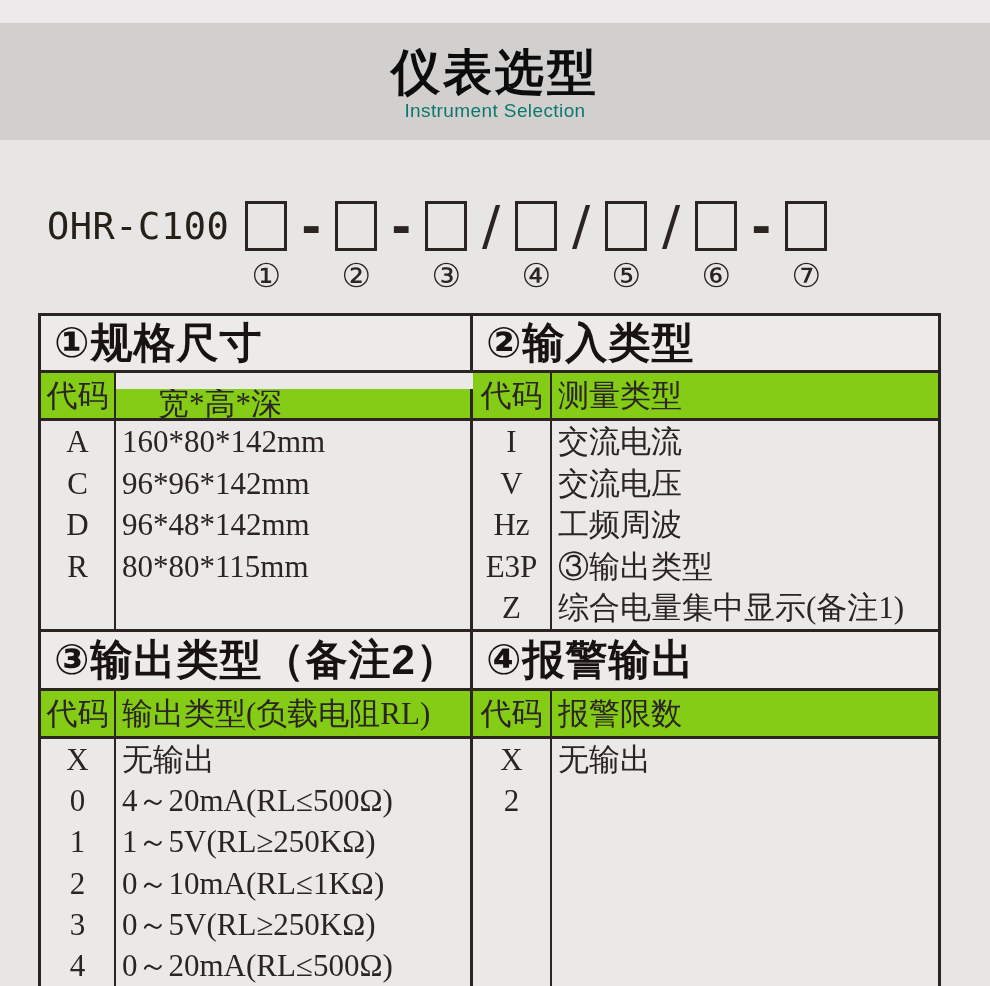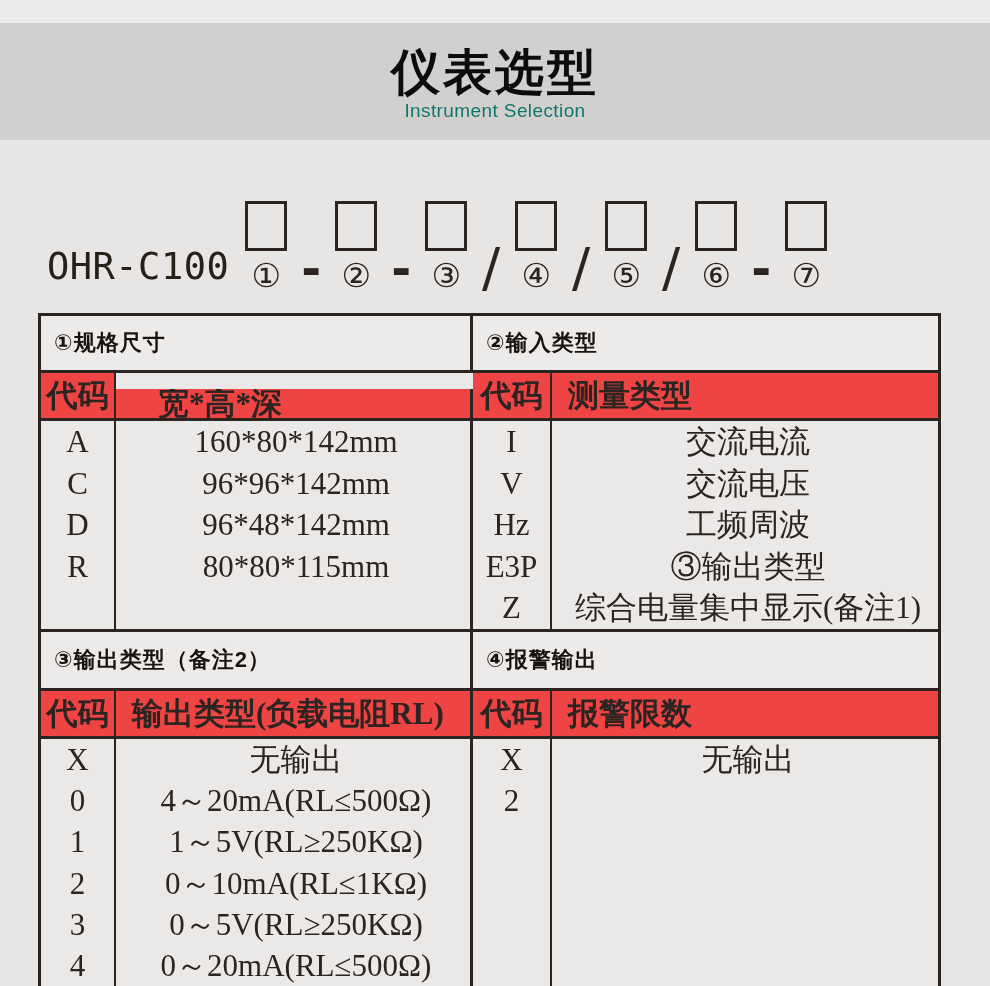--- a/index.html
+++ b/index.html
@@ -26,21 +26,21 @@
     font-weight:700;font-size:49px;line-height:1.04;letter-spacing:3px;color:#0c0c0c;
   }
   .subtitle{
     font-family:"Liberation Sans","DejaVu Sans",sans-serif;
     font-size:19px;color:#0f766e;margin-top:3px;letter-spacing:.4px;
   }
 
   
   .model-row{
     position:absolute;left:47px;top:201px;
-    display:flex;align-items:flex-end;gap:12px;
+    display:flex;align-items:flex-start;gap:12px;
   }
   .model-prefix{
     font-family:"DejaVu Sans Mono","Liberation Mono",monospace;
     font-size:37px;line-height:52px;letter-spacing:0.5px;color:#262019;margin-right:4px;
   }
   .slot{display:flex;flex-direction:column;align-items:center;width:42px;}
   .box{width:42px;height:50px;border:3px solid var(--ink);}
   .pos{
     margin-top:8px;font-family:"DejaVu Sans",sans-serif;
     font-size:33px;line-height:34px;color:#2b2421;
@@ -60,33 +60,33 @@
     border:3px solid var(--ink);border-bottom:none;
     display:grid;
     grid-template-columns:75px 357px 79px 1fr;
     grid-template-rows:57px 48px 211px 59px 48px 1fr;
   }
   .cell{overflow:hidden;border-color:var(--ink);}
   .sec{
     grid-column:span 2;
     display:flex;align-items:center;padding-left:13px;
     font-family:"Liberation Sans","DejaVu Sans",sans-serif;
-    font-weight:700;font-size:22px;letter-spacing:1px;color:#181310;
+    font-weight:700;font-size:42px;letter-spacing:1px;color:#181310;
     border-bottom:3px solid var(--ink);background:#edebea;
   }
   .mid{border-right:3px solid var(--ink);}
   .colh{
     display:flex;align-items:center;
-    font-weight:700;font-size:31px;
-    border-bottom:3px solid var(--ink);background:#ef4444;
+    font-weight:400;font-size:31px;
+    border-bottom:3px solid var(--ink);background:#84cc16;
   }
   .colh.code{justify-content:center;border-right:2px solid var(--ink);}
-  .colh.desc{padding-left:16px;}
+  .colh.desc{padding-left:6px;}
   .colh.desc.indent{padding-left:42px;margin-top:16px;}
-  .data{font-size:31px;border-bottom:3px solid var(--ink);text-align:center;}
+  .data{font-size:31px;border-bottom:3px solid var(--ink);}
   .data.codes{text-align:center;border-right:2px solid var(--ink);}
   .data.descs{padding-left:6px;}
   .data.noB{border-bottom:none;}
   .r3 .ln{height:41.6px;line-height:41.6px;white-space:nowrap;}
   .r6 .ln{height:41.2px;line-height:41.2px;white-space:nowrap;}
 </style>
 </head>
 <body>
 
 <div class="top-strip"></div>

